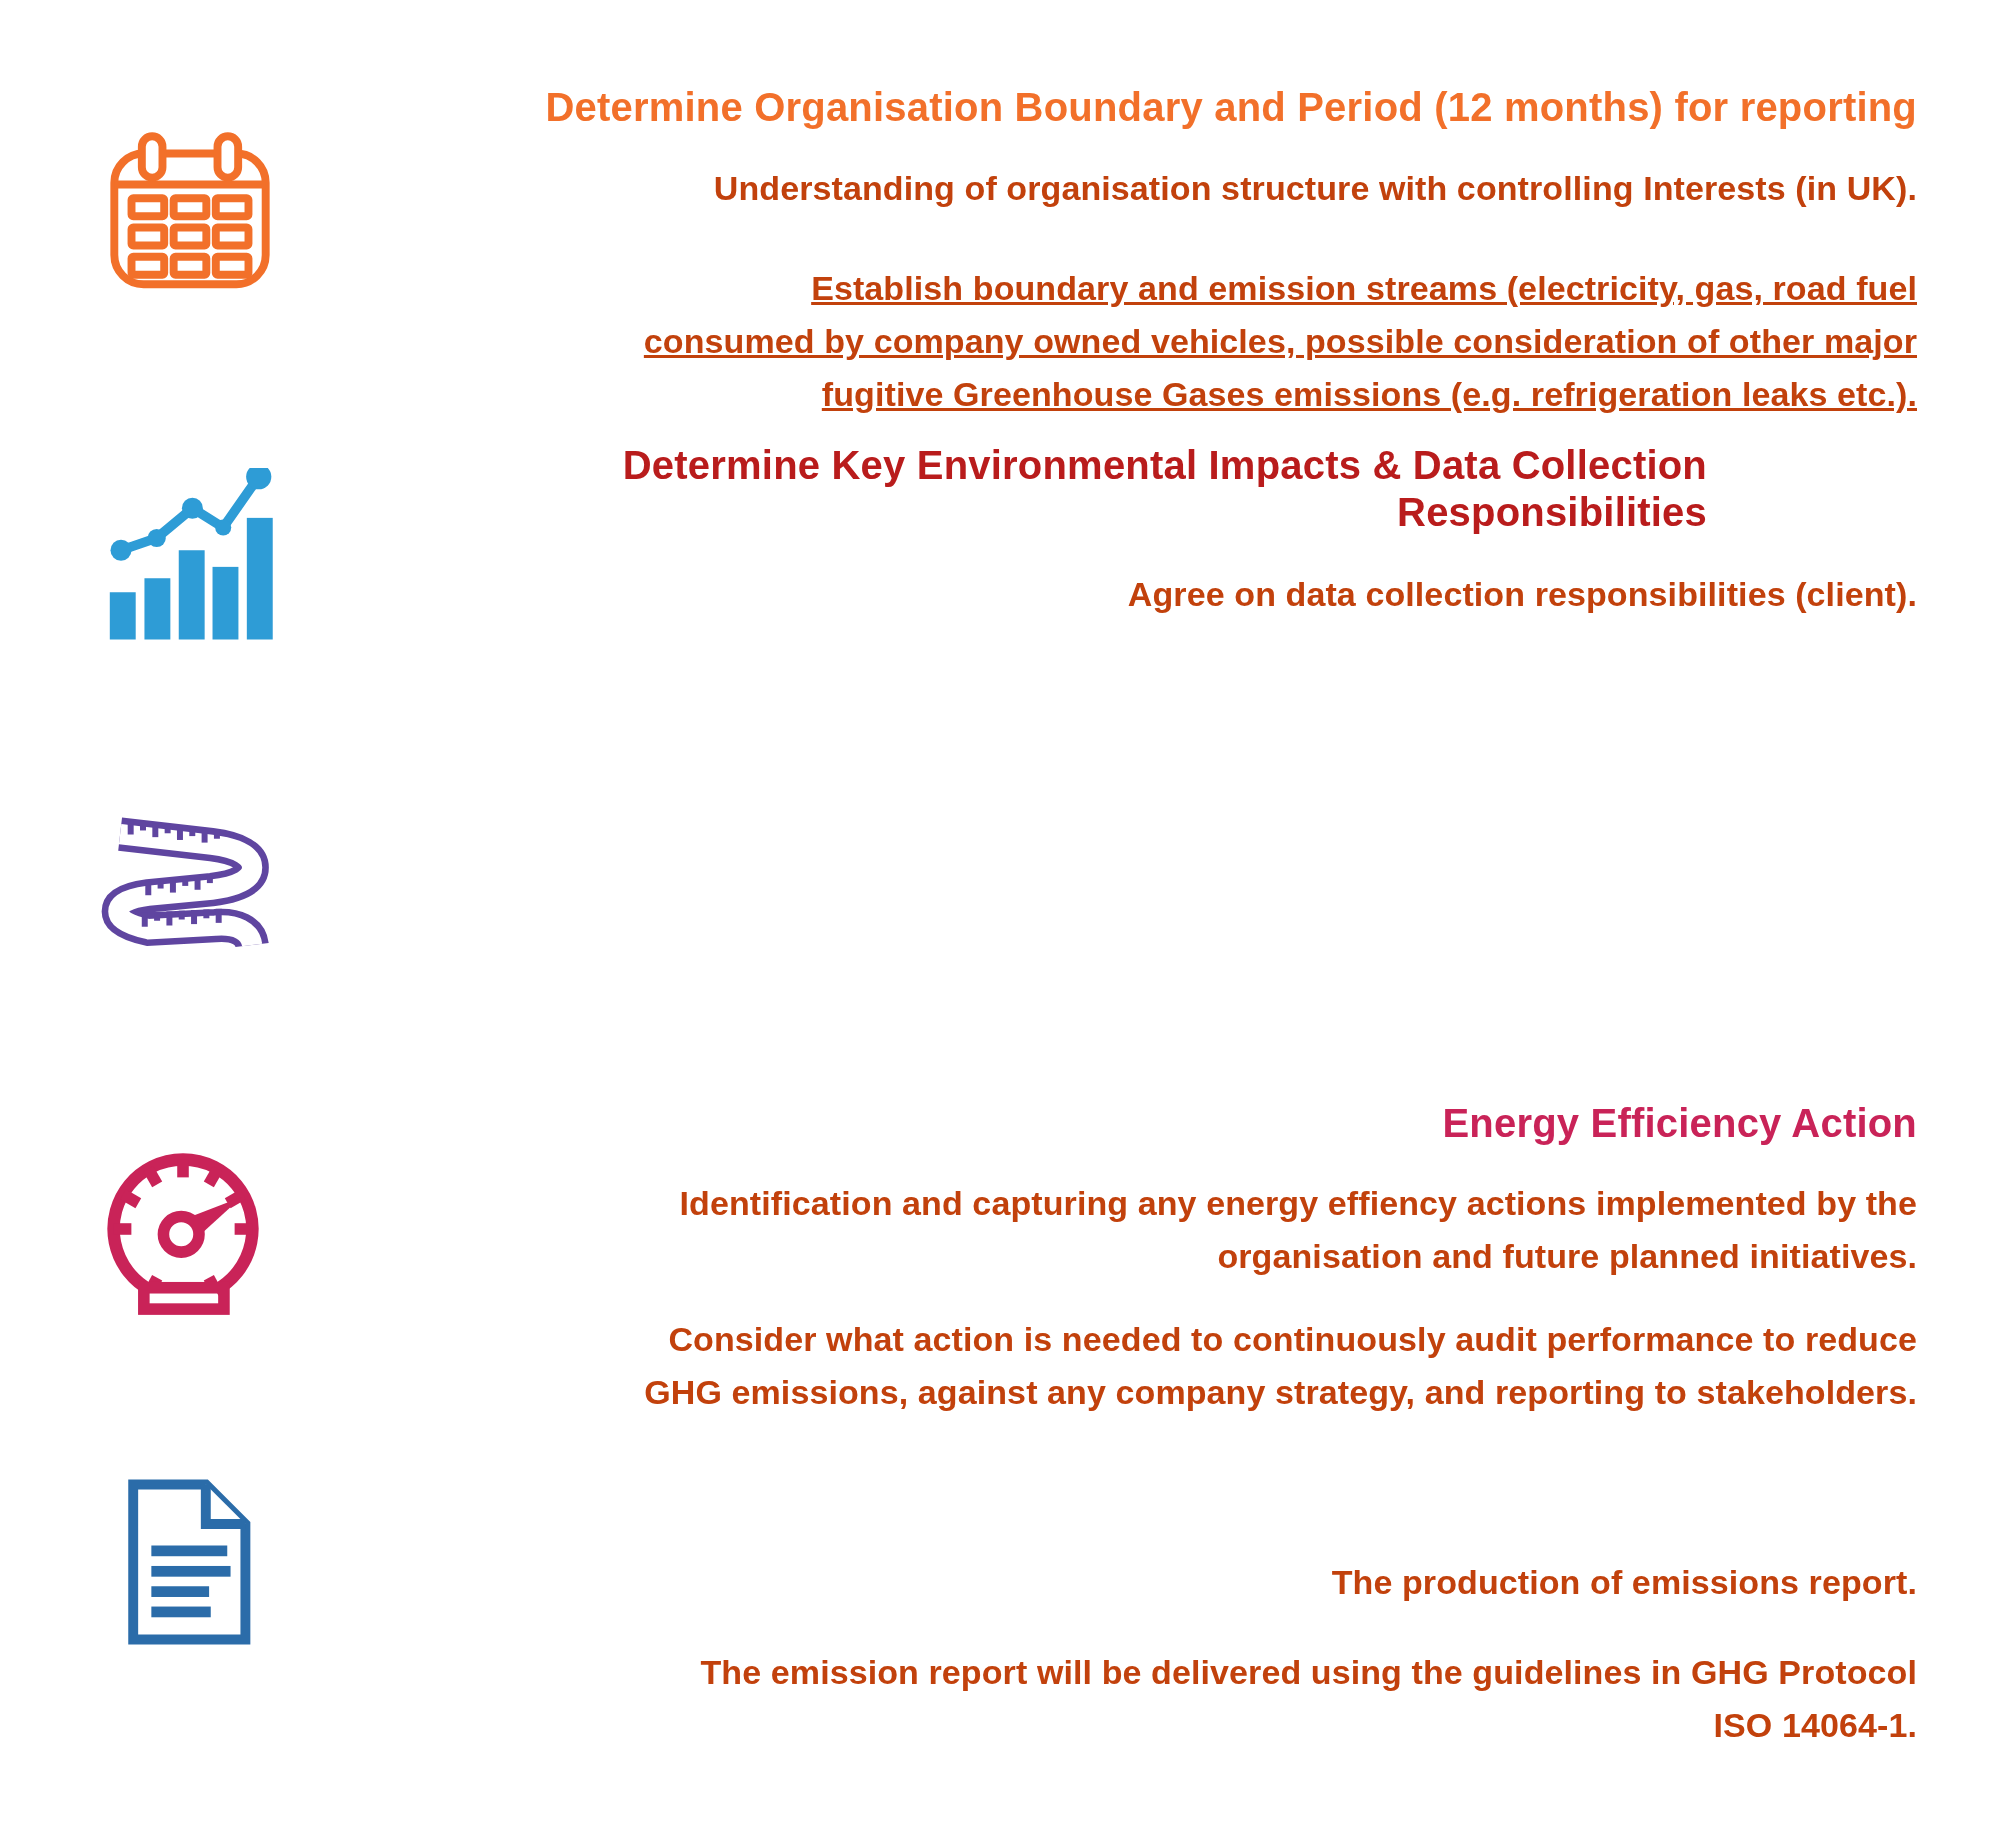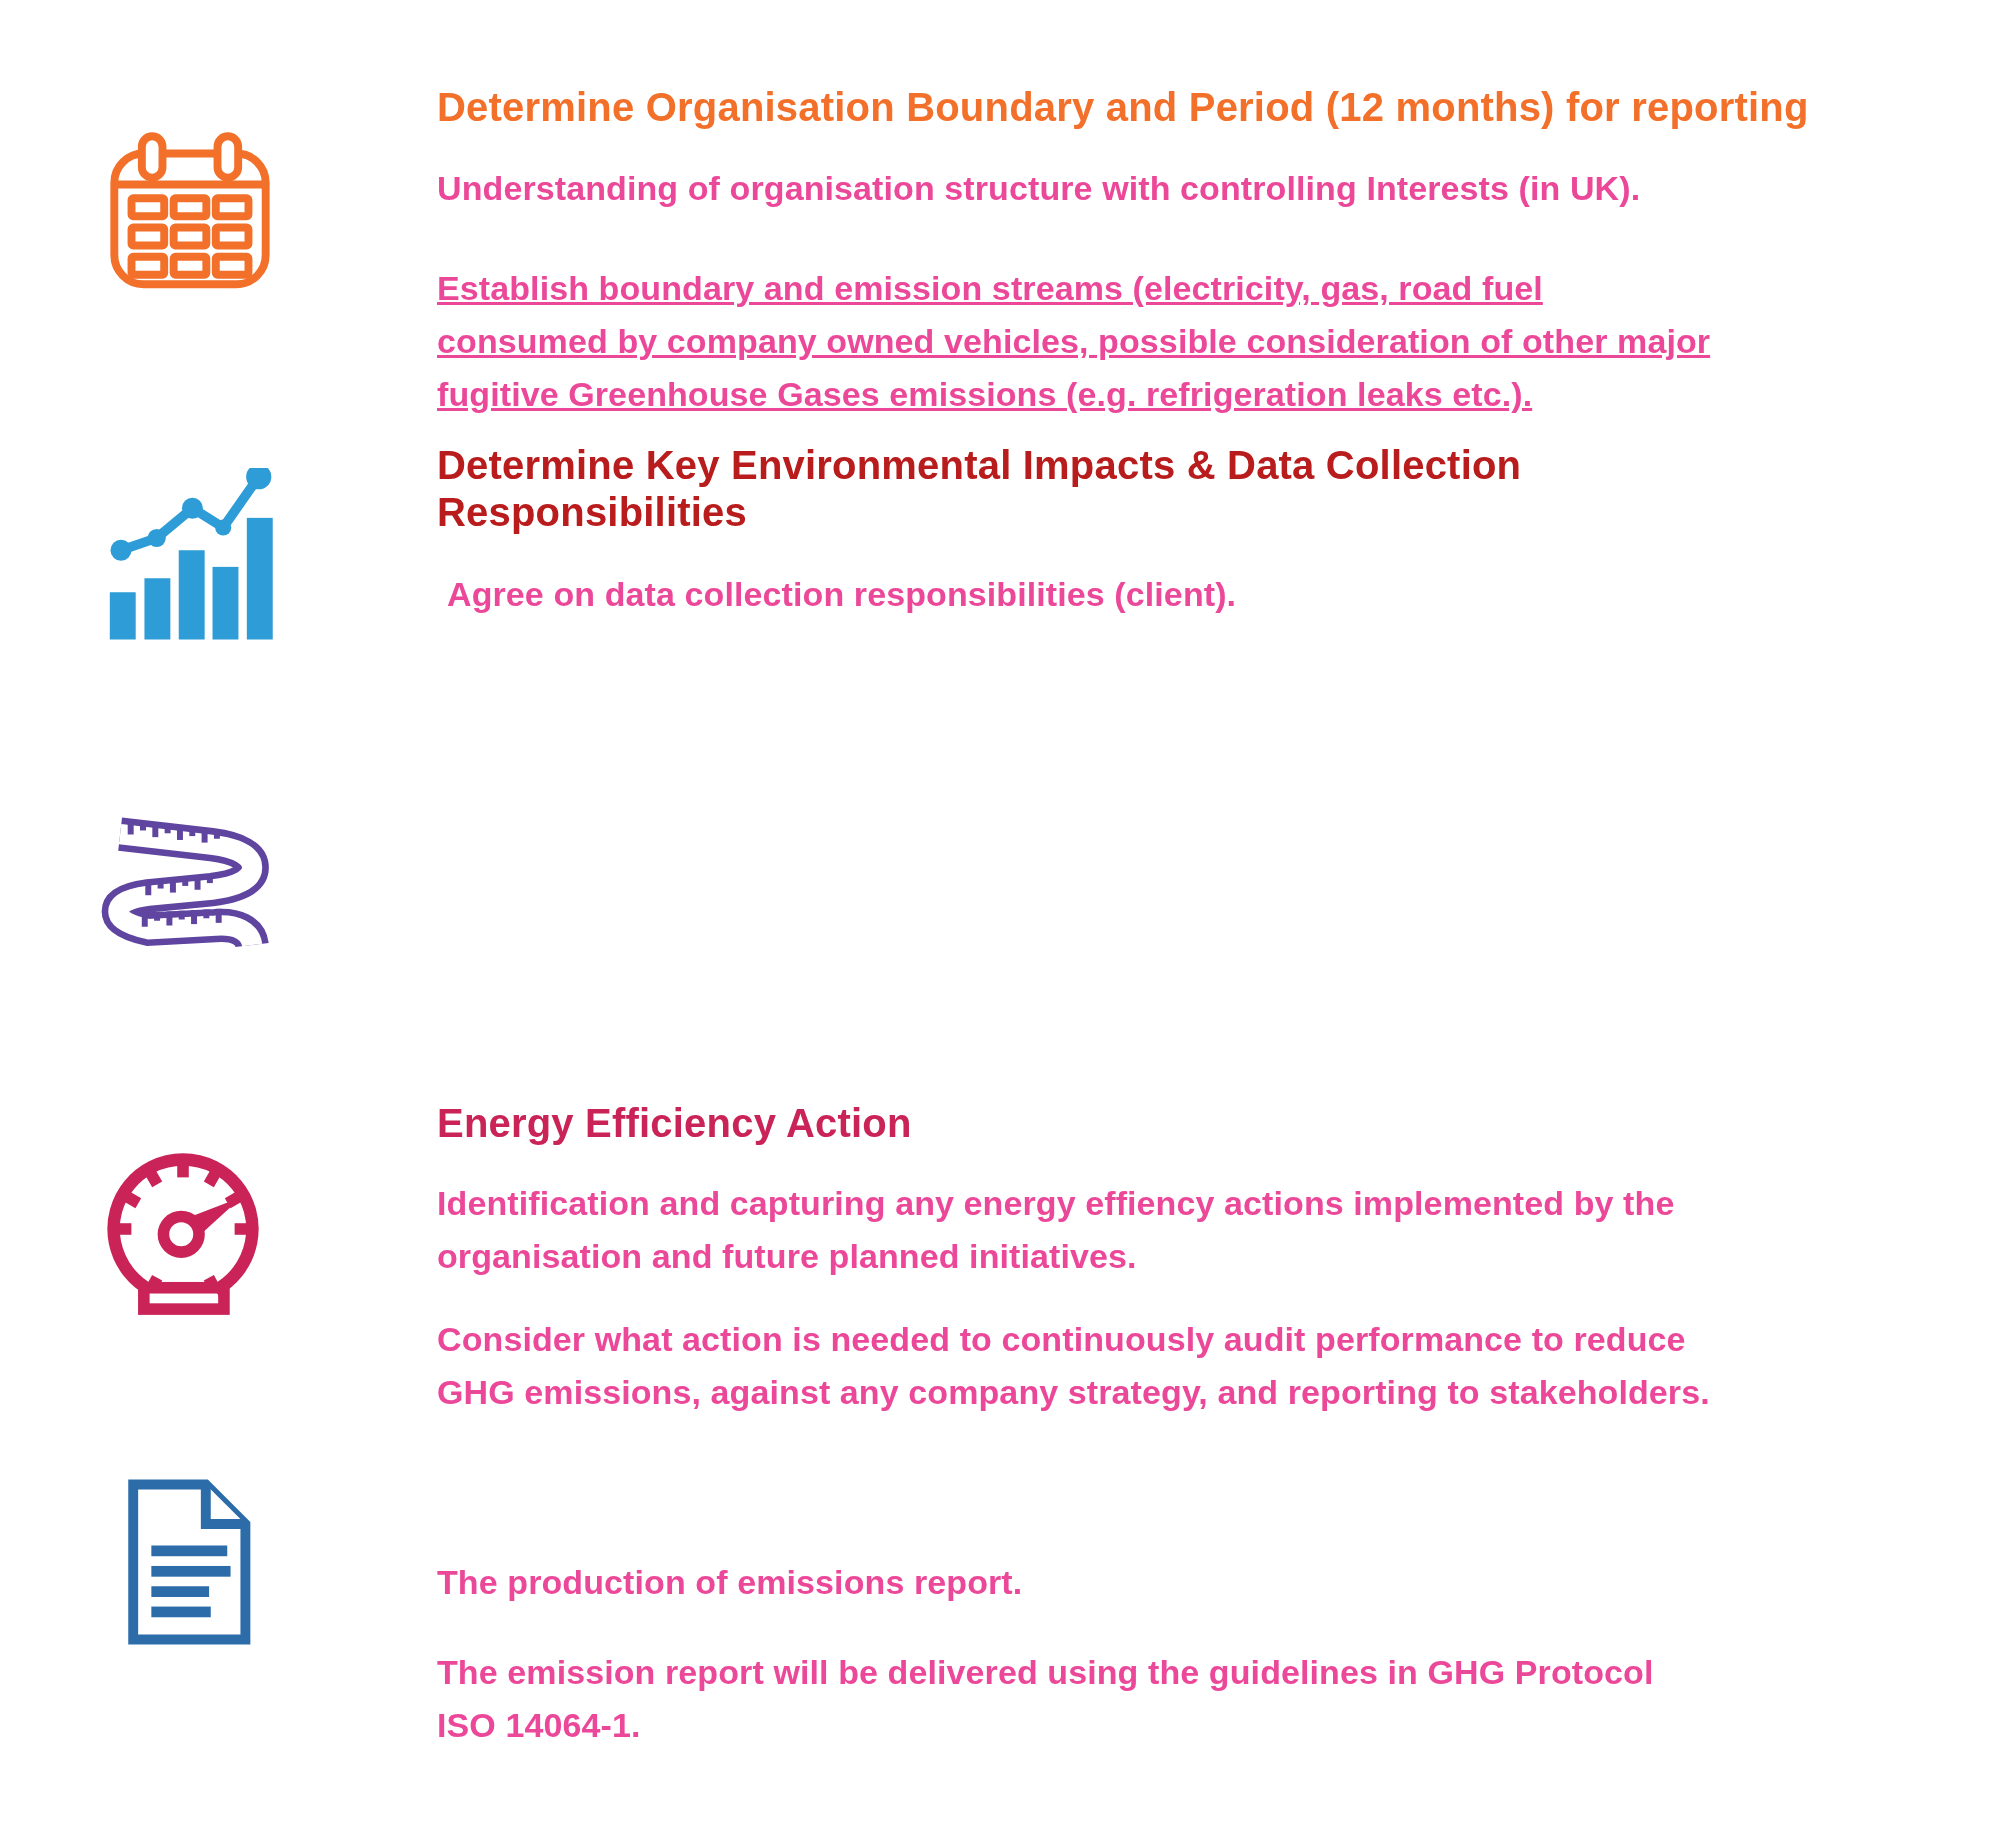--- a/index.html
+++ b/index.html
@@ -2,34 +2,35 @@
 <html><head>
 <meta charset="utf-8">
 <style>
   html,body { margin:0; padding:0; background:#ffffff; }
   .canvas {
     position:relative;
     width:1998px; height:1839px;
     background:#ffffff;
     font-family:"Liberation Sans", sans-serif;
     overflow:hidden;
+    text-align:right;
   }
   .icon { position:absolute; }
   .icon svg { display:block; width:100%; height:100%; }
   .text-block { position:absolute; left:437px; width:1480px; }
   .heading {
     margin:0;
     font-size:40px; font-weight:700; line-height:1.18;
     letter-spacing:0.2px;
     white-space:pre-line;
   }
   .para {
     margin:0;
     font-size:34px; font-weight:600; line-height:1.56;
-    color:#ec4899;
+    color:#c2410c;
     letter-spacing:0.1px;
     white-space:pre-line;
   }
   .indent { padding-left:10px; }
   
   .sec1 .heading { color:#F2702A; }
   .sec2 .heading { color:#b91c1c; max-width:1270px; }
   .sec3 .heading { color:#5F45A0; }
   .sec4 .heading { color:#C92358; }
   .sec5 .heading { color:#2B6CA9; }

